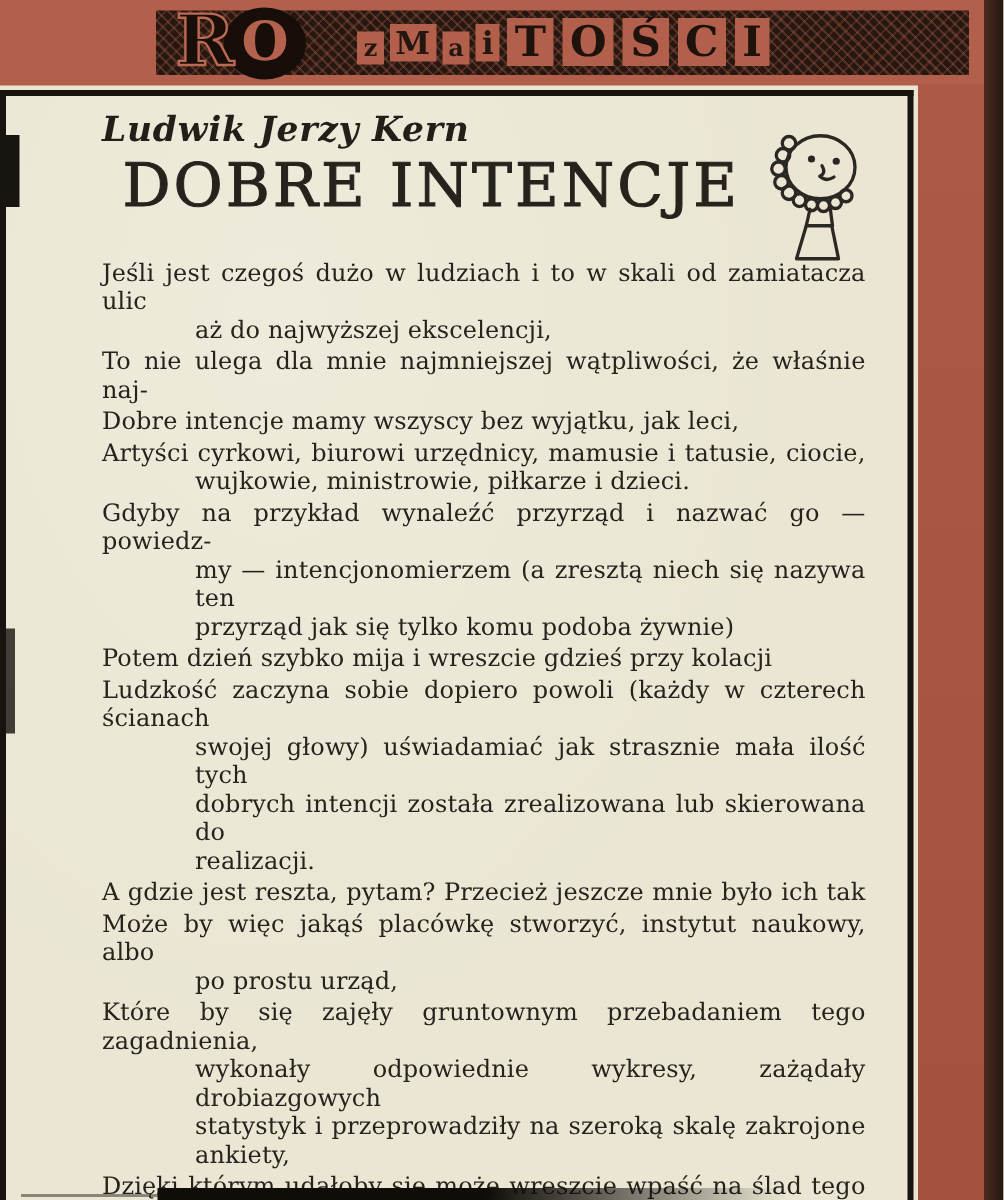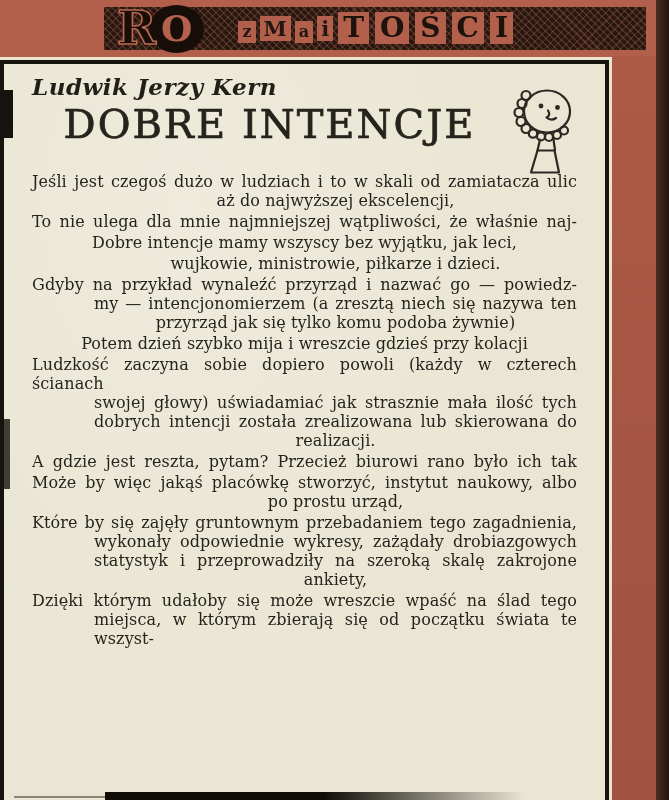--- a/index.html
+++ b/index.html
@@ -44,20 +44,21 @@
   .L.medium{background:#b2604b;color:#241610;font-size:21px;padding:2px 4px;margin:0 2px;}
   .L.large{background:#b2604b;color:#1d120c;font-size:28px;padding:2px 5px;margin:0 3px;transform:translateY(-1px);}
   
   .page-frame{
     position:absolute;top:60px;left:0;width:609px;height:740px;
     box-sizing:border-box;
     border-top:4px solid #17130e;border-left:4px solid #17130e;border-right:4px solid #17130e;
     background:
       radial-gradient(ellipse at 30% 20%, rgba(255,255,255,.20), transparent 60%),
       #eae6d3;
+    padding-left: 36px;
   }
   .left-notch{position:absolute;left:0;top:26px;width:9px;height:48px;background:#17130e;}
   .left-notch2{position:absolute;left:0;top:355px;width:6px;height:70px;background:rgba(23,19,14,.8);}
   
   .author-row{margin:9px 0 0 28px;}
   .author{
     font-family:"DejaVu Serif",serif;font-weight:bold;font-style:italic;
     font-size:23px;color:#221e18;letter-spacing:.5px;
   }
   .title-row{position:relative;margin-top:1px;height:58px;text-align:center;}
@@ -67,21 +68,20 @@
     display:inline-block;margin-right:70px;
   }
   .bust{position:absolute;right:14px;top:-18px;}
   
   .poem{margin:13px 28px 0 28px;color:#26231d;}
   .stanza{margin-top:2px;}
   .stanza:first-child{margin-top:0;}
   .line{
     font-size:16px;line-height:19px;white-space:normal;
     letter-spacing:.1px;
-    text-align:center;
   }
   .line.just{text-align:justify;text-align-last:justify;}
   .line.cont{padding-left:62px;}
   
   .bottom-rule{
     position:absolute;left:105px;bottom:0;width:420px;height:8px;
     background:linear-gradient(to right,#100d09 0%,#100d09 52%,rgba(16,13,9,0) 100%);
   }
   .bottom-rule-thin{
     position:absolute;left:14px;bottom:2px;width:92px;height:2px;
@@ -147,38 +147,39 @@
         <div class="line just">Jeśli jest czegoś dużo w ludziach i to w skali od zamiatacza ulic</div>
         <div class="line cont">aż do najwyższej ekscelencji,</div>
       </div>
       <div class="stanza">
         <div class="line just">To nie ulega dla mnie najmniejszej wątpliwości, że właśnie naj-</div>
       </div>
       <div class="stanza">
         <div class="line">Dobre intencje mamy wszyscy bez wyjątku, jak leci,</div>
       </div>
       <div class="stanza">
+        <div class="line just">Artyści cyrkowi, biurowi urzędnicy, mamusie i tatusie, ciocie,</div>
         <div class="line cont">wujkowie, ministrowie, piłkarze i dzieci.</div>
       </div>
       <div class="stanza">
         <div class="line just">Gdyby na przykład wynaleźć przyrząd i nazwać go — powiedz-</div>
         <div class="line cont just">my — intencjonomierzem (a zresztą niech się nazywa ten</div>
         <div class="line cont">przyrząd jak się tylko komu podoba żywnie)</div>
       </div>
       <div class="stanza">
         <div class="line">Potem dzień szybko mija i wreszcie gdzieś przy kolacji</div>
       </div>
       <div class="stanza">
         <div class="line just">Ludzkość zaczyna sobie dopiero powoli (każdy w czterech ścianach</div>
         <div class="line cont just">swojej głowy) uświadamiać jak strasznie mała ilość tych</div>
         <div class="line cont just">dobrych intencji została zrealizowana lub skierowana do</div>
         <div class="line cont">realizacji.</div>
       </div>
       <div class="stanza">
-        <div class="line just">A gdzie jest reszta, pytam? Przecież biurowi rano było ich tak</div>
+        <div class="line just">A gdzie jest reszta, pytam? Przecież jeszcze mnie było ich tak</div>
       </div>
       <div class="stanza">
         <div class="line just">Może by więc jakąś placówkę stworzyć, instytut naukowy, albo</div>
         <div class="line cont">po prostu urząd,</div>
       </div>
       <div class="stanza">
         <div class="line just">Które by się zajęły gruntownym przebadaniem tego zagadnienia,</div>
         <div class="line cont just">wykonały odpowiednie wykresy, zażądały drobiazgowych</div>
         <div class="line cont just">statystyk i przeprowadziły na szeroką skalę zakrojone</div>
         <div class="line cont">ankiety,</div>

